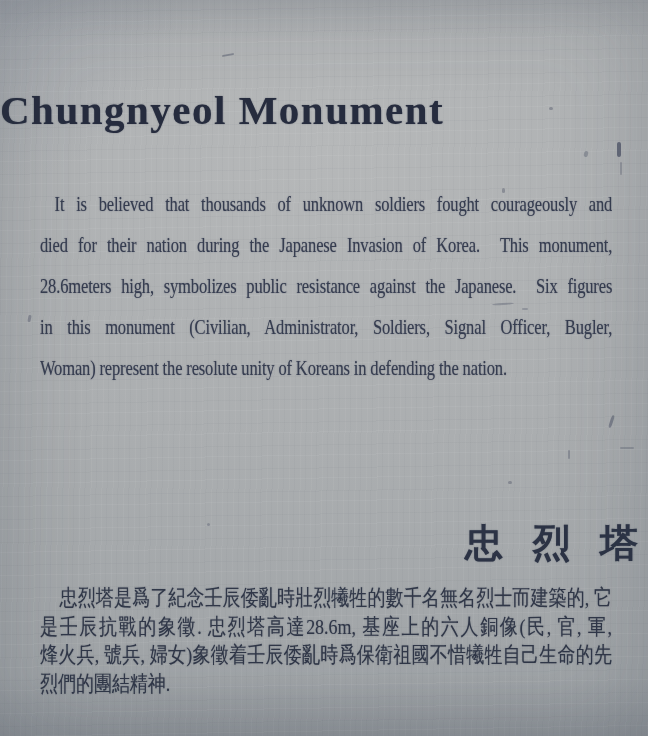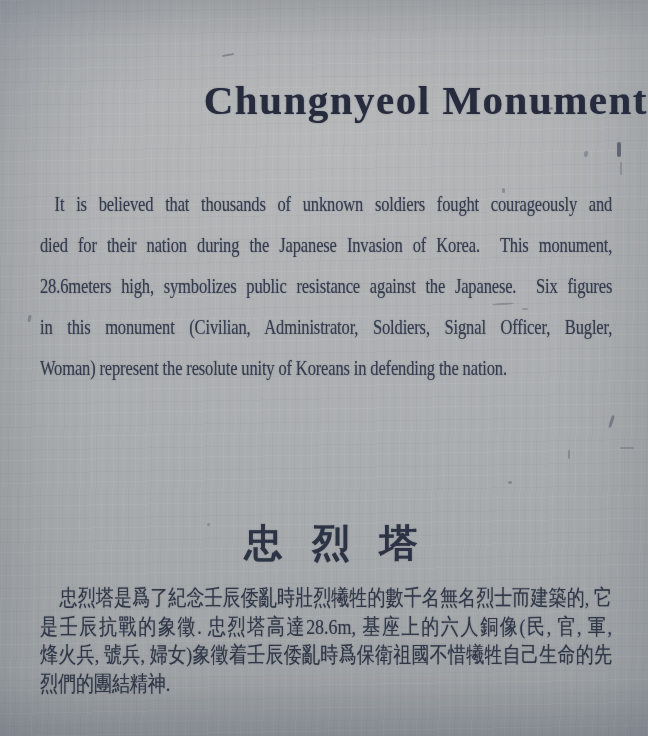--- a/index.html
+++ b/index.html
@@ -26,41 +26,41 @@
   }
   .tint {
     background:
       radial-gradient(circle 260px at 0% 0%, rgba(108,118,140,0.16), transparent 70%),
       linear-gradient(180deg, rgba(90,97,110,0.10) 0, transparent 40px),
       linear-gradient(0deg, rgba(70,77,90,0.16) 0, transparent 60px);
   }
   .vignette { box-shadow: inset 0 0 90px rgba(55,62,78,0.22); }
 
   .title {
-    position: absolute; top: 48px; left: 0; width: 648px;
-    text-align: right; font-size: 41px; font-weight: bold;
+    position: absolute; top: 58px; left: 0; width: 648px;
+    text-align: left; font-size: 41px; font-weight: bold;
     letter-spacing: 1.5px; line-height: 50px; color: #262c3e;
     text-shadow: 0 0 1.2px rgba(38,44,62,0.65);
   }
 
   .eng {
     position: absolute; top: 184px; left: 40px; width: 745px;
     transform: scaleX(0.768); transform-origin: 0 0;
     font-size: 21.5px; line-height: 41px; letter-spacing: -0.2px;
     color: #363d50; text-shadow: 0 0 1.5px rgba(54,61,80,0.55);
     filter: blur(0.25px);
   }
   .eng .line { height: 41px; overflow: hidden; text-align: justify; text-align-last: justify; }
   .eng .line.first { text-indent: 19px; }
   .eng .line.last { text-align-last: left; }
 
   .cjk-title {
     position: absolute; top: 487px; left: 0; width: 648px;
     box-sizing: border-box; padding-left: 24px;
-    text-align: center; font-size: 38px; font-weight: 600;
+    text-align: right; font-size: 38px; font-weight: 600;
     letter-spacing: 10px; line-height: 48px; color: #2c3345;
     text-shadow: 0 0 1.2px rgba(44,51,69,0.6);
     filter: blur(0.2px);
   }
 
   .cn {
     position: absolute; top: 584px; left: 40px; width: 700px;
     transform: scaleX(0.817); transform-origin: 0 0;
     font-size: 22px; line-height: 28.5px;
     color: #303748; text-shadow: 0 0 1.4px rgba(48,55,72,0.5);

